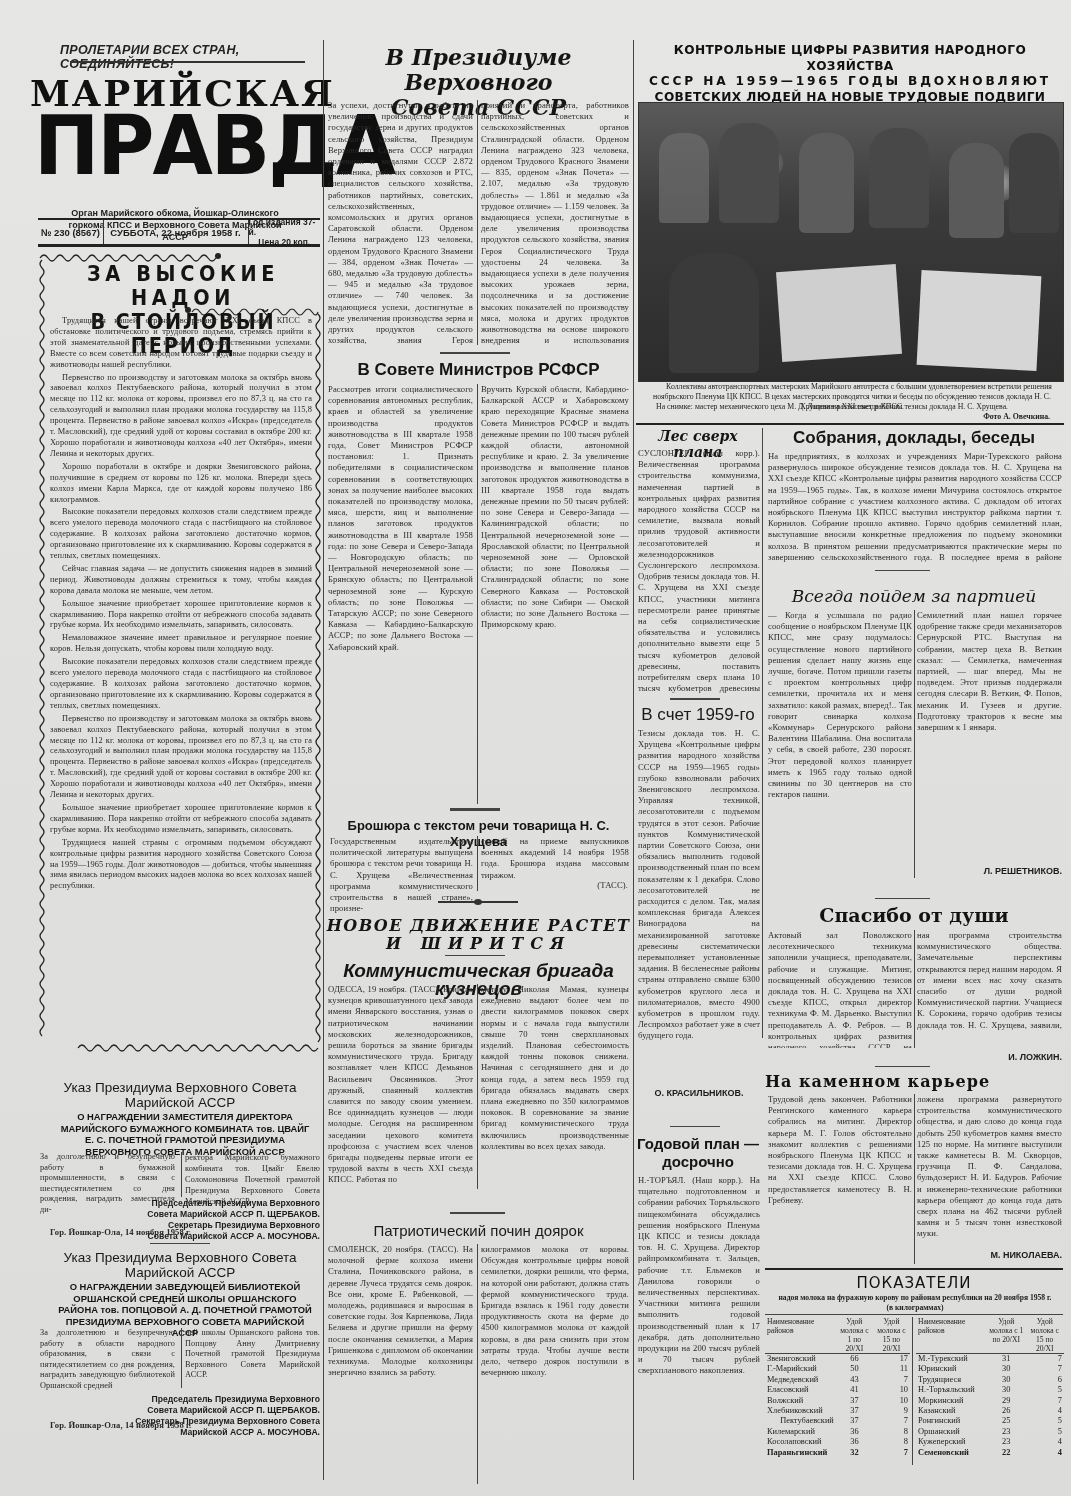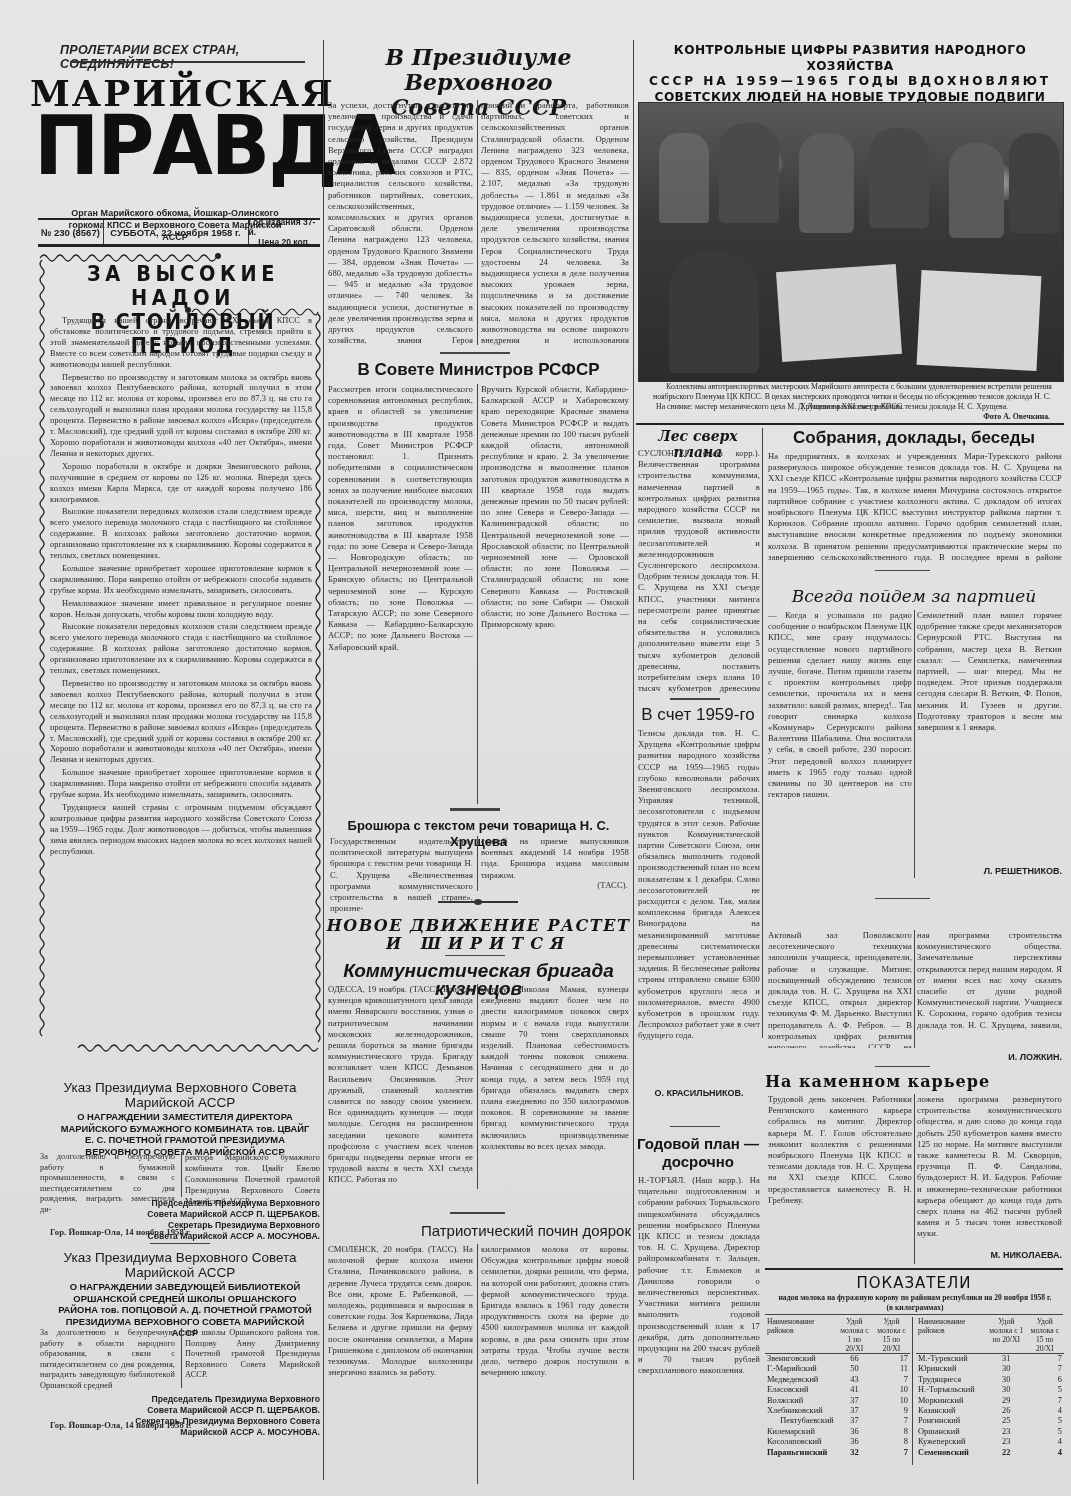--- a/index.html
+++ b/index.html
@@ -64,20 +64,21 @@
   </svg>
   <div class="abs" style="left:48px;top:262px;width:270px;font-family:'DejaVu Sans',sans-serif;font-weight:bold;font-size:21px;line-height:24px;letter-spacing:5px;text-align:center;color:#141414;transform:scaleX(0.92);transform-origin:center;">
     <div>ЗА ВЫСОКИЕ НАДОИ</div>
     <div style="letter-spacing:2px;">В СТОЙЛОВЫЙ ПЕРИОД</div>
   </div>
   <div class="abs txt" style="left:50px;top:316px;width:262px;height:725px;overflow:hidden;font-size:8.4px;line-height:10.9px;">
     <p>Трудящиеся нашей страны встречают XXI съезд КПСС в обстановке политического и трудового подъема, стремясь прийти к этой знаменательной дате с новыми производственными успехами. Вместе со всем советским народом готовят трудовые подарки съезду и животноводы нашей республики.</p>
     <p>Первенство по производству и заготовкам молока за октябрь вновь завоевал колхоз Пектубаевского района, который получил в этом месяце по 112 кг. молока от коровы, произвел его по 87,3 ц. на сто га сельхозугодий и выполнил план продажи молока государству на 115,8 процента. Первенство в районе завоевал колхоз «Искра» (председатель т. Масловский), где средний удой от коровы составил в октябре 200 кг. Хорошо поработали и животноводы колхоза «40 лет Октября», имени Ленина и некоторых других.</p>
     <p>Хорошо поработали в октябре и доярки Звениговского района, получившие в среднем от коровы по 126 кг. молока. Впереди здесь колхоз имени Карла Маркса, где от каждой коровы получено 186 килограммов.</p>
     <p>Высокие показатели передовых колхозов стали следствием прежде всего умелого перевода молочного стада с пастбищного на стойловое содержание. В колхозах района заготовлено достаточно кормов, организовано приготовление их к скармливанию. Коровы содержатся в теплых, светлых помещениях.</p>
+    <p>Сейчас главная задача — не допустить снижения надоев в зимний период. Животноводы должны стремиться к тому, чтобы каждая корова давала молока не меньше, чем летом.</p>
     <p>Большое значение приобретает хорошее приготовление кормов к скармливанию. Пора накрепко отойти от небрежного способа задавать грубые корма. Их необходимо измельчать, запаривать, силосовать.</p>
     <p>Немаловажное значение имеет правильное и регулярное поение коров. Нельзя допускать, чтобы коровы пили холодную воду.</p>
     <p>Высокие показатели передовых колхозов стали следствием прежде всего умелого перевода молочного стада с пастбищного на стойловое содержание. В колхозах района заготовлено достаточно кормов, организовано приготовление их к скармливанию. Коровы содержатся в теплых, светлых помещениях.</p>
     <p>Первенство по производству и заготовкам молока за октябрь вновь завоевал колхоз Пектубаевского района, который получил в этом месяце по 112 кг. молока от коровы, произвел его по 87,3 ц. на сто га сельхозугодий и выполнил план продажи молока государству на 115,8 процента. Первенство в районе завоевал колхоз «Искра» (председатель т. Масловский), где средний удой от коровы составил в октябре 200 кг. Хорошо поработали и животноводы колхоза «40 лет Октября», имени Ленина и некоторых других.</p>
     <p>Большое значение приобретает хорошее приготовление кормов к скармливанию. Пора накрепко отойти от небрежного способа задавать грубые корма. Их необходимо измельчать, запаривать, силосовать.</p>
     <p>Трудящиеся нашей страны с огромным подъемом обсуждают контрольные цифры развития народного хозяйства Советского Союза на 1959—1965 годы. Долг животноводов — добиться, чтобы нынешняя зима явилась периодом высоких надоев молока во всех колхозах нашей республики.</p>
   </div>
 
   <div class="abs" style="left:40px;top:1080px;width:280px;font-family:'Liberation Sans',sans-serif;font-size:13.5px;line-height:15px;text-align:center;color:#1a1a1a;">
     <div>Указ Президиума Верховного Совета</div>
@@ -137,21 +138,21 @@
     <div>НОВОЕ ДВИЖЕНИЕ РАСТЕТ</div>
     <div style="letter-spacing:7px;">И ШИРИТСЯ</div>
   </div>
   <div class="hrule" style="left:445px;top:955px;width:60px;"></div>
   <div class="abs head-bold-cond" style="left:326px;top:962px;width:305px;font-size:19px;line-height:18px;font-style:italic;">Коммунистическая бригада кузнецов</div>
   <div class="abs txt" style="left:328px;top:984px;width:145px;height:205px;overflow:hidden;">ОДЕССА, 19 ноября. (ТАСС). Бригада кузнецов кривошатунного цеха завода имени Январского восстания, узнав о патриотическом начинании московских железнодорожников, решила бороться за звание бригады коммунистического труда. Бригаду возглавляет член КПСС Демьянов Васильевич Овсянников. Этот дружный, спаянный коллектив славится по заводу своим умением. Все одиннадцать кузнецов — люди молодые. Сегодня на расширенном заседании цехового комитета профсоюза с участием всех членов бригады подведены первые итоги ее трудовой вахты в честь XXI съезда КПСС. Работая по</div>
   <div class="vrule" style="left:477px;top:984px;height:205px;"></div>
   <div class="abs txt" style="left:481px;top:984px;width:148px;height:205px;overflow:hidden;">методу Николая Мамая, кузнецы ежедневно выдают более чем по двести килограммов поковок сверх нормы и с начала года выпустили свыше 70 тонн сверхплановых изделий. Плановая себестоимость каждой тонны поковок снижена. Начиная с сегодняшнего дня и до конца года, а затем весь 1959 год бригада обязалась выдавать сверх плана ежедневно по 350 килограммов поковок. В соревнование за звание бригад коммунистического труда включились производственные коллективы во всех цехах завода.</div>
   <div class="hrule" style="left:450px;top:1212px;width:55px;height:2px;"></div>
 
-  <div class="abs" style="left:326px;top:1222px;width:305px;font-family:'Liberation Sans',sans-serif;font-size:15px;line-height:18px;text-align:right;color:#1a1a1a;">Патриотический почин доярок</div>
+  <div class="abs" style="left:326px;top:1222px;width:305px;font-family:'Liberation Sans',sans-serif;font-size:15px;line-height:18px;text-align:center;color:#1a1a1a;">Патриотический почин доярок</div>
   <div class="abs txt" style="left:328px;top:1244px;width:145px;height:240px;overflow:hidden;">СМОЛЕНСК, 20 ноября. (ТАСС). На молочной ферме колхоза имени Сталина, Починковского района, в деревне Лучеса трудятся семь доярок. Все они, кроме Е. Рябенковой, — молодежь, родившаяся и выросшая в советские годы. Зоя Карпенкова, Лида Беляева и другие пришли на ферму после окончания семилетки, а Мария Гришенкова с дипломом об окончании техникума. Молодые колхозницы энергично взялись за работу.</div>
   <div class="vrule" style="left:477px;top:1244px;height:240px;"></div>
   <div class="abs txt" style="left:481px;top:1244px;width:148px;height:240px;overflow:hidden;">килограммов молока от коровы. Обсуждая контрольные цифры новой семилетки, доярки решили, что ферма, на которой они работают, должна стать фермой коммунистического труда. Бригада взялась к 1961 году довести продуктивность скота на ферме до 4500 килограммов молока от каждой коровы, в два раза снизить при этом затраты труда. Чтобы лучше вести дело, четверо доярок поступили в вечернюю школу.</div>
 
   <div class="abs" style="left:638px;top:42px;width:424px;font-family:'DejaVu Sans',sans-serif;font-weight:bold;font-size:12.8px;line-height:15.5px;text-align:center;letter-spacing:0.4px;color:#111;transform:scaleX(0.95);">
     <div>КОНТРОЛЬНЫЕ ЦИФРЫ РАЗВИТИЯ НАРОДНОГО ХОЗЯЙСТВА</div>
     <div style="letter-spacing:3px;">СССР НА 1959—1965 ГОДЫ ВДОХНОВЛЯЮТ</div>
     <div>СОВЕТСКИХ ЛЮДЕЙ НА НОВЫЕ ТРУДОВЫЕ ПОДВИГИ</div>
   </div>
 
@@ -191,20 +192,21 @@
   <div class="abs txt" style="left:768px;top:451px;width:294px;height:112px;overflow:hidden;">На предприятиях, в колхозах и учреждениях Мари-Турекского района развернулось широкое обсуждение тезисов доклада тов. Н. С. Хрущева на XXI съезде КПСС «Контрольные цифры развития народного хозяйства СССР на 1959—1965 годы». Так, в колхозе имени Мичурина состоялось открытое партийное собрание с участием колхозного актива. С докладом об итогах ноябрьского Пленума ЦК КПСС выступил инструктор райкома партии т. Корнилов. Собрание прошло активно. Горячо одобрив семилетний план, выступавшие вносили конкретные предложения по подъему экономики колхоза. В принятом решении предусматриваются практические меры по завершению сельскохозяйственного года. В последнее время в районе заметно усилилась массово-политическая работа среди трудящихся. Секретарь райкома КПСС т. Иванов в колхозе имени Чапаева выступил с докладом о семилетнем плане развития народного хозяйства СССР.</div>
   <div class="hrule" style="left:875px;top:570px;width:55px;"></div>
 
   <div class="abs head-ital" style="left:765px;top:586px;width:298px;font-size:17px;line-height:20px;font-weight:normal;">Всегда пойдем за партией</div>
   <div class="abs txt" style="left:768px;top:610px;width:144px;height:268px;overflow:hidden;">— Когда я услышала по радио сообщение о ноябрьском Пленуме ЦК КПСС, мне сразу подумалось: осуществление нового партийного решения сделает нашу жизнь еще лучше, богаче. Потом пришли газеты с проектом контрольных цифр семилетки, прочитала их и меня захватило: какой размах, вперед!.. Так говорит свинарка колхоза «Коммунар» Сернурского района Валентина Шабалина. Она воспитала у себя, в своей работе, 230 поросят. Этот передовой колхоз планирует иметь к 1965 году только одной свинины по 30 центнеров на сто гектаров пашни.</div>
   <div class="vrule" style="left:914px;top:610px;height:268px;"></div>
   <div class="abs txt" style="left:917px;top:610px;width:145px;height:258px;overflow:hidden;">Семилетний план нашел горячее одобрение также среди механизаторов Сернурской РТС. Выступая на собрании, мастер цеха В. Веткин сказал: — Семилетка, намеченная партией, — шаг вперед. Мы не подведем. Этот призыв поддержали сегодня слесари В. Веткин, Ф. Попов, механик И. Гузеев и другие. Подготовку тракторов к весне мы завершим к 1 января.</div>
   <div class="abs sig" style="left:917px;top:866px;width:145px;text-align:right;">Л. РЕШЕТНИКОВ.</div>
   <div class="hrule" style="left:875px;top:898px;width:55px;"></div>
 
+  <div class="abs" style="left:765px;top:904px;width:298px;font-family:'DejaVu Serif',serif;font-weight:bold;font-size:19px;line-height:22px;text-align:center;color:#121212;">Спасибо от души</div>
   <div class="abs txt" style="left:768px;top:930px;width:144px;height:118px;overflow:hidden;">Актовый зал Поволжского лесотехнического техникума заполнили учащиеся, преподаватели, рабочие и служащие. Митинг, посвященный обсуждению тезисов доклада тов. Н. С. Хрущева на XXI съезде КПСС, открыл директор техникума Ф. М. Дарьенко. Выступил преподаватель А. Ф. Ребров. — В контрольных цифрах развития народного хозяйства СССР на предстоящее семилетие, — заявил т. Ребров, — намечена величествен-</div>
   <div class="vrule" style="left:914px;top:930px;height:118px;"></div>
   <div class="abs txt" style="left:917px;top:930px;width:145px;height:105px;overflow:hidden;">ная программа строительства коммунистического общества. Замечательные перспективы открываются перед нашим народом. Я от имени всех нас хочу сказать спасибо от души родной Коммунистической партии. Учащиеся К. Сорокина, горячо одобрив тезисы доклада тов. Н. С. Хрущева, заявили, что приложат все свои силы к глубокому изучению исторического документа, к еще более успешному овладению знаниями.</div>
   <div class="abs sig" style="left:917px;top:1052px;width:145px;text-align:right;">И. ЛОЖКИН.</div>
   <div class="hrule" style="left:875px;top:1066px;width:55px;"></div>
 
   <div class="abs" style="left:765px;top:1072px;width:298px;font-family:'DejaVu Serif',serif;font-weight:bold;font-size:16px;line-height:20px;text-align:left;letter-spacing:1px;color:#121212;">На каменном карьере</div>
   <div class="abs txt" style="left:768px;top:1094px;width:144px;height:170px;overflow:hidden;">Трудовой день закончен. Работники Ренгинского каменного карьера собрались на митинг. Директор карьера М. Г. Голов обстоятельно знакомит коллектив с решениями ноябрьского Пленума ЦК КПСС и тезисами доклада тов. Н. С. Хрущева на XXI съезде КПСС. Слово предоставляется каменотесу В. Н. Гребневу.</div>
   <div class="vrule" style="left:914px;top:1094px;height:170px;"></div>
   <div class="abs txt" style="left:917px;top:1094px;width:145px;height:152px;overflow:hidden;">ложена программа развернутого строительства коммунистического общества, и даю слово до конца года добыть 250 кубометров камня вместо 125 по норме. На митинге выступили также камнетесы В. М. Скворцов, грузчица П. Ф. Сандалова, бульдозерист Н. И. Бадуров. Рабочие и инженерно-технические работники карьера обещают до конца года дать сверх плана на 462 тысячи рублей камня и 5 тысяч тонн известковой муки.</div>

